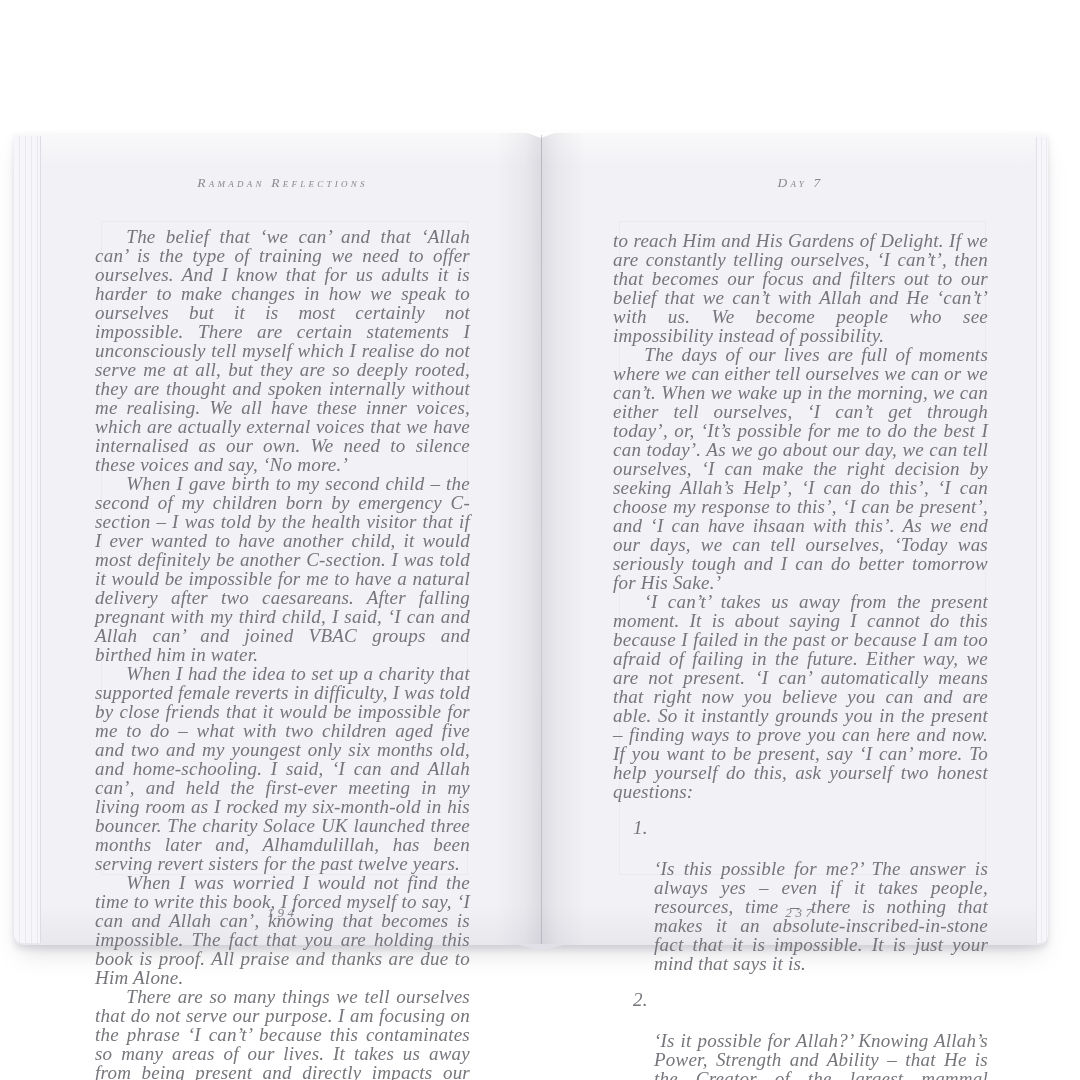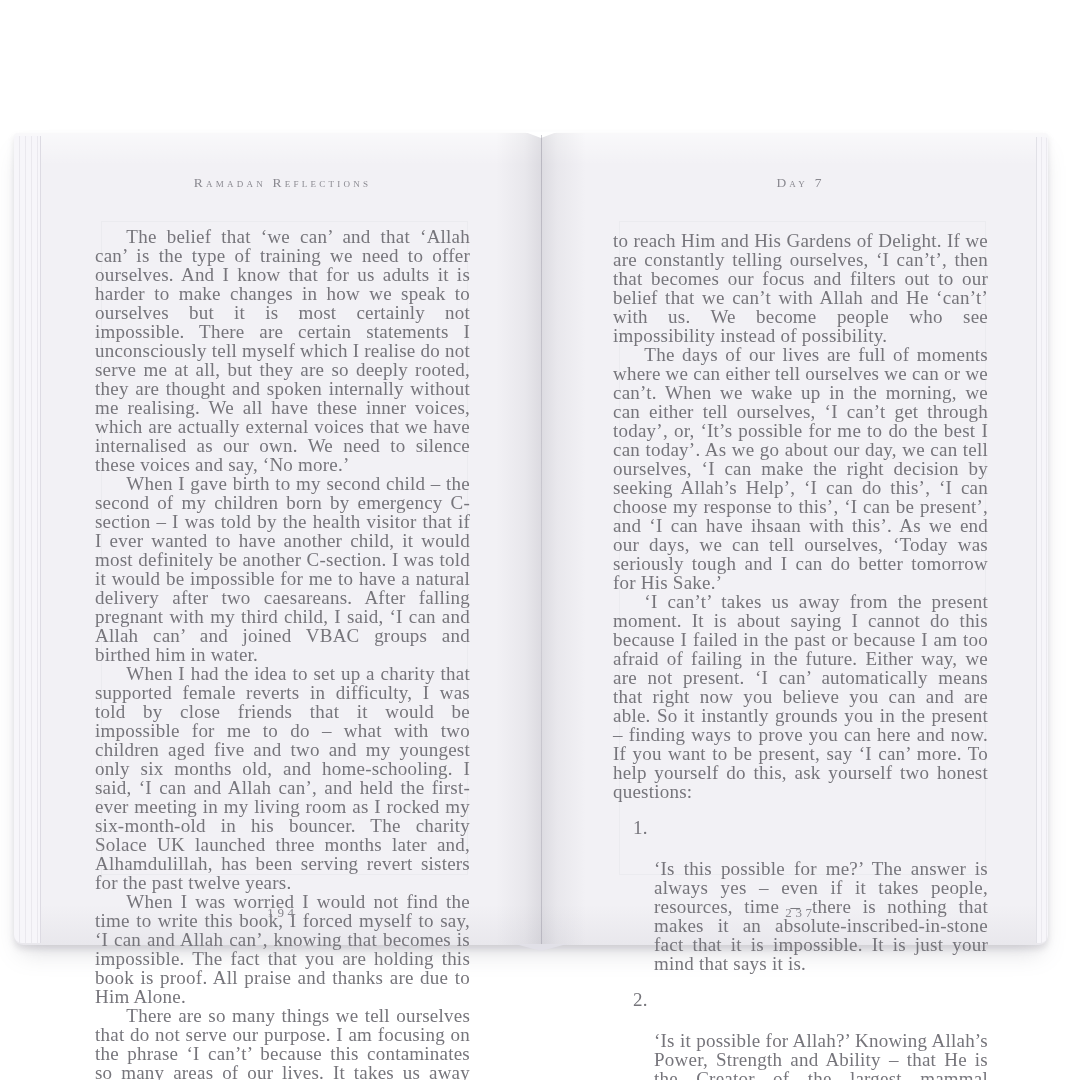--- a/index.html
+++ b/index.html
@@ -6,21 +6,21 @@
     --bg:#ffffff;
     --page:#f2f1f5;
     --edge:#f7f6fa;
     --ink:#76757b;
     --head:#8a8990;
     --num:#85848b;
   }
   *{margin:0;padding:0;box-sizing:border-box;}
   html,body{width:1080px;height:1080px;overflow:hidden;}
   body{background:var(--bg);font-family:"Liberation Serif", serif;}
-  .scene{position:relative;width:936px;height:1080px;background:var(--bg);}
+  .scene{position:relative;width:936px;height:1080px;background:var(--bg);font-style:italic;}
 
   .book{
     position:absolute;left:14px;top:133px;width:1034px;height:812px;
     background:
       linear-gradient(180deg, rgba(255,255,255,0.55) 0%, rgba(255,255,255,0) 4%),
       linear-gradient(0deg, rgba(150,148,160,0.10) 0%, rgba(150,148,160,0) 5%),
       var(--page);
     border-radius:4px 4px 9px 9px;
     box-shadow:
       0 4px 6px rgba(130,128,142,0.22),

